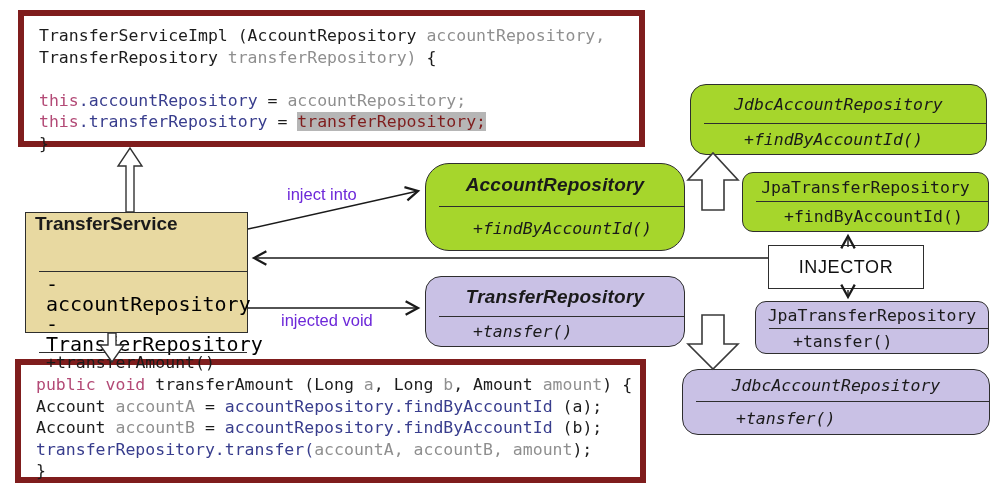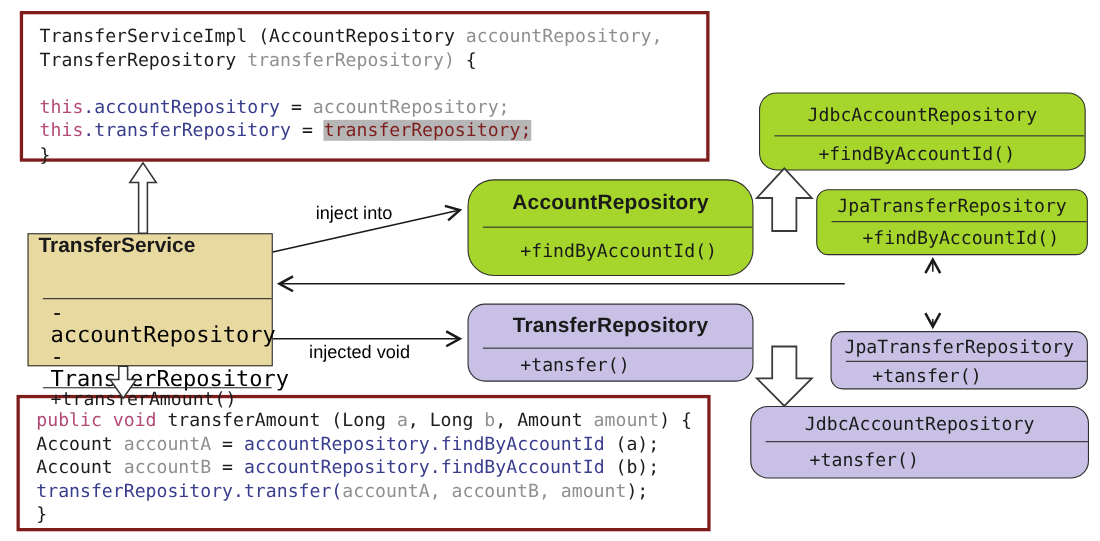--- a/index.html
+++ b/index.html
@@ -2,33 +2,33 @@
 <html style="--c-green: #a6d62c; --c-purple: #c9c1e5; --c-tan: #e8d9a1; --c-hl: #b6b6b6;"><head>
 <meta charset="utf-8">
 <style>
   html,body{margin:0;padding:0;background:#fff;}
   #canvas{position:relative;width:1000px;height:492px;background:#ffffff;overflow:hidden;
           font-family:"Liberation Sans",sans-serif;}
   .abs{position:absolute;box-sizing:border-box;}
   .mono{font-family:"DejaVu Sans Mono","Liberation Mono",monospace;}
 
   
-  .code-box{background:#fff;border:3px solid #7f1d1d;padding:9px 0 0 15px;
+  .code-box{background:#fff;border:6px solid #7f1d1d;padding:9px 0 0 15px;
             font-family:"DejaVu Sans Mono","Liberation Mono",monospace;
             font-size:16.5px;line-height:21.5px;white-space:pre;z-index:1;}
   .code-line{height:21.5px;}
   .tok-b{color:#1c1c1c;}
   .tok-g{color:#8f8f8f;}
   .tok-k{color:#b34a76;}
   .tok-n{color:#383d8d;}
   .tok-h{background:var(--c-hl,#b6b6b6);color:#7f1d1d;}
 
   
   .uml-box{border:1.6px solid #2e2e2e;z-index:2;display:flex;flex-direction:column;}
-  .rounded{border-radius:16px;overflow:hidden;}
+  .rounded{border-radius:16px;overflow:hidden;font-style:italic;}
   .rounded-sm{border-radius:11px;overflow:hidden;}
   .box-green{background:var(--c-green,#a6d62c);}
   .box-purple{background:var(--c-purple,#c9c1e5);}
   .box-tan{background:var(--c-tan,#e8d9a1);gap:36px;}
   .uml-title{display:flex;align-items:center;justify-content:center;color:#1a1a1a;}
   .uml-title.bold-sans{font-weight:bold;font-size:19px;letter-spacing:.2px;}
   .uml-title.mono{font-weight:normal;font-size:16.5px;}
   .uml-row{display:flex;align-items:center;font-size:16.5px;color:#1a1a1a;
            font-family:"DejaVu Sans Mono","Liberation Mono",monospace;}
   .sep{border-top:1.4px solid #2e2e2e;margin-left:13px;}
@@ -37,21 +37,21 @@
   
   .ts-title{justify-content:flex-start;padding-left:9px;height:27px;font-size:19px;font-weight:bold;}
   .ts-attrs{padding:2px 0 0 7px;height:42px;font-size:20px;line-height:20px;}
   .ts-methods{padding-left:7px;font-size:16.5px;}
 
   
   .injector{background:#fff;border:1.6px solid #2e2e2e;display:flex;align-items:center;
             justify-content:center;font-size:18px;letter-spacing:.6px;color:#111;z-index:2;}
 
   
-  .rel-label{font-size:16.5px;color:#000000;z-index:3;text-align:center;}
+  .rel-label{font-size:16.5px;color:#6d28d9;z-index:3;text-align:center;}
 
   
   #connectors{position:absolute;left:0;top:0;z-index:4;pointer-events:none;}
 </style>
 </head>
 <body>
 
 <div id="canvas">
 
   <div class="abs code-box" style="left:18px;top:10px;width:627px;height:137px;"><div class="code-line"><span class="tok-b">TransferServiceImpl (AccountRepository </span><span class="tok-g">accountRepository,</span></div><div class="code-line"><span class="tok-b">TransferRepository </span><span class="tok-g">transferRepository)</span><span class="tok-b"> {</span></div><div class="code-line">&nbsp;</div><div class="code-line"><span class="tok-k">this</span><span class="tok-n">.accountRepository</span><span class="tok-b"> = </span><span class="tok-g">accountRepository;</span></div><div class="code-line"><span class="tok-k">this</span><span class="tok-n">.transferRepository</span><span class="tok-b"> = </span><span class="tok-h">transferRepository;</span></div><div class="code-line"><span class="tok-b">}</span></div></div>
@@ -80,20 +80,23 @@
   <div class="abs uml-box rounded box-green" style="left:690px;top:84px;width:297px;height:71px;">
     <div class="uml-title mono" style="height:38px;">JdbcAccountRepository</div>
     <div class="uml-row sep grow" style="padding-left:40px;">+findByAccountId()</div>
   </div>
 
   <div class="abs uml-box rounded-sm box-green" style="left:742px;top:172px;width:247px;height:60px;">
     <div class="uml-title mono" style="height:28px;">JpaTransferRepository</div>
     <div class="uml-row sep grow" style="padding-left:28px;">+findByAccountId()</div>
   </div>
 
+  <div class="abs injector" style="left:768px;top:245px;width:156px;height:44px;">
+    <span>INJECTOR</span>
+  </div>
 
   <div class="abs uml-box rounded-sm box-purple" style="left:755px;top:301px;width:234px;height:53px;">
     <div class="uml-title mono" style="height:26px;">JpaTransferRepository</div>
     <div class="uml-row sep grow" style="padding-left:24px;">+tansfer()</div>
   </div>
 
   <div class="abs uml-box rounded box-purple" style="left:682px;top:369px;width:308px;height:66px;">
     <div class="uml-title mono" style="height:31px;">JdbcAccountRepository</div>
     <div class="uml-row sep grow" style="padding-left:40px;">+tansfer()</div>
   </div>

